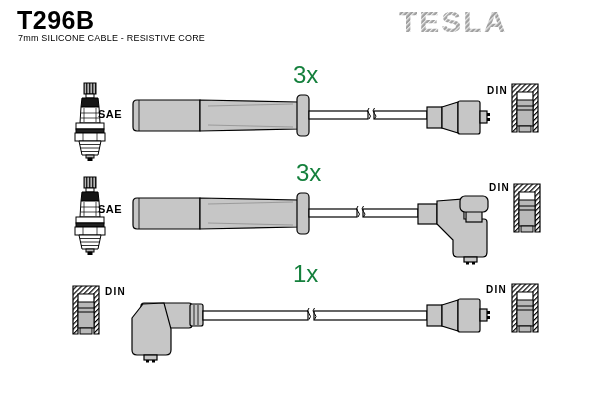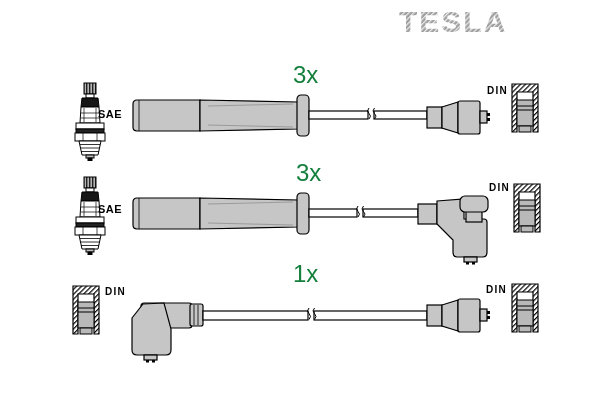--- a/index.html
+++ b/index.html
@@ -143,20 +143,22 @@
         <rect x="203" y="311" width="105" height="9" fill="#fff" stroke="#000" stroke-width="1.2"></rect>
         <rect x="314" y="311" width="113" height="9" fill="#fff" stroke="#000" stroke-width="1.2"></rect>
         <path d="M309,308 q-3,3 0,5.5 q3,3 0,6" fill="none" stroke="#000"></path>
         <path d="M314.5,308 q-3,3 0,5.5 q3,3 0,6" fill="none" stroke="#000"></path>
       </g>
       <use href="#straight-conn" xlink:href="#straight-conn" x="427" y="299"></use>
       <use href="#din-icon" xlink:href="#din-icon" x="511" y="283"></use>
     </g>
   </svg>
 
+  <div class="abs" id="part-number">T296B</div>
+  <div class="abs" id="subtitle">7mm SILICONE CABLE - RESISTIVE CORE</div>
 
   <div class="abs qty" id="qty-1">3x</div>
   <div class="abs qty" id="qty-2">3x</div>
   <div class="abs qty" id="qty-3">1x</div>
 
   <div class="abs sae" id="sae-1">SAE</div>
   <div class="abs sae" id="sae-2">SAE</div>
 
   <div class="abs din" id="din-1">DIN</div>
   <div class="abs din" id="din-2">DIN</div>

